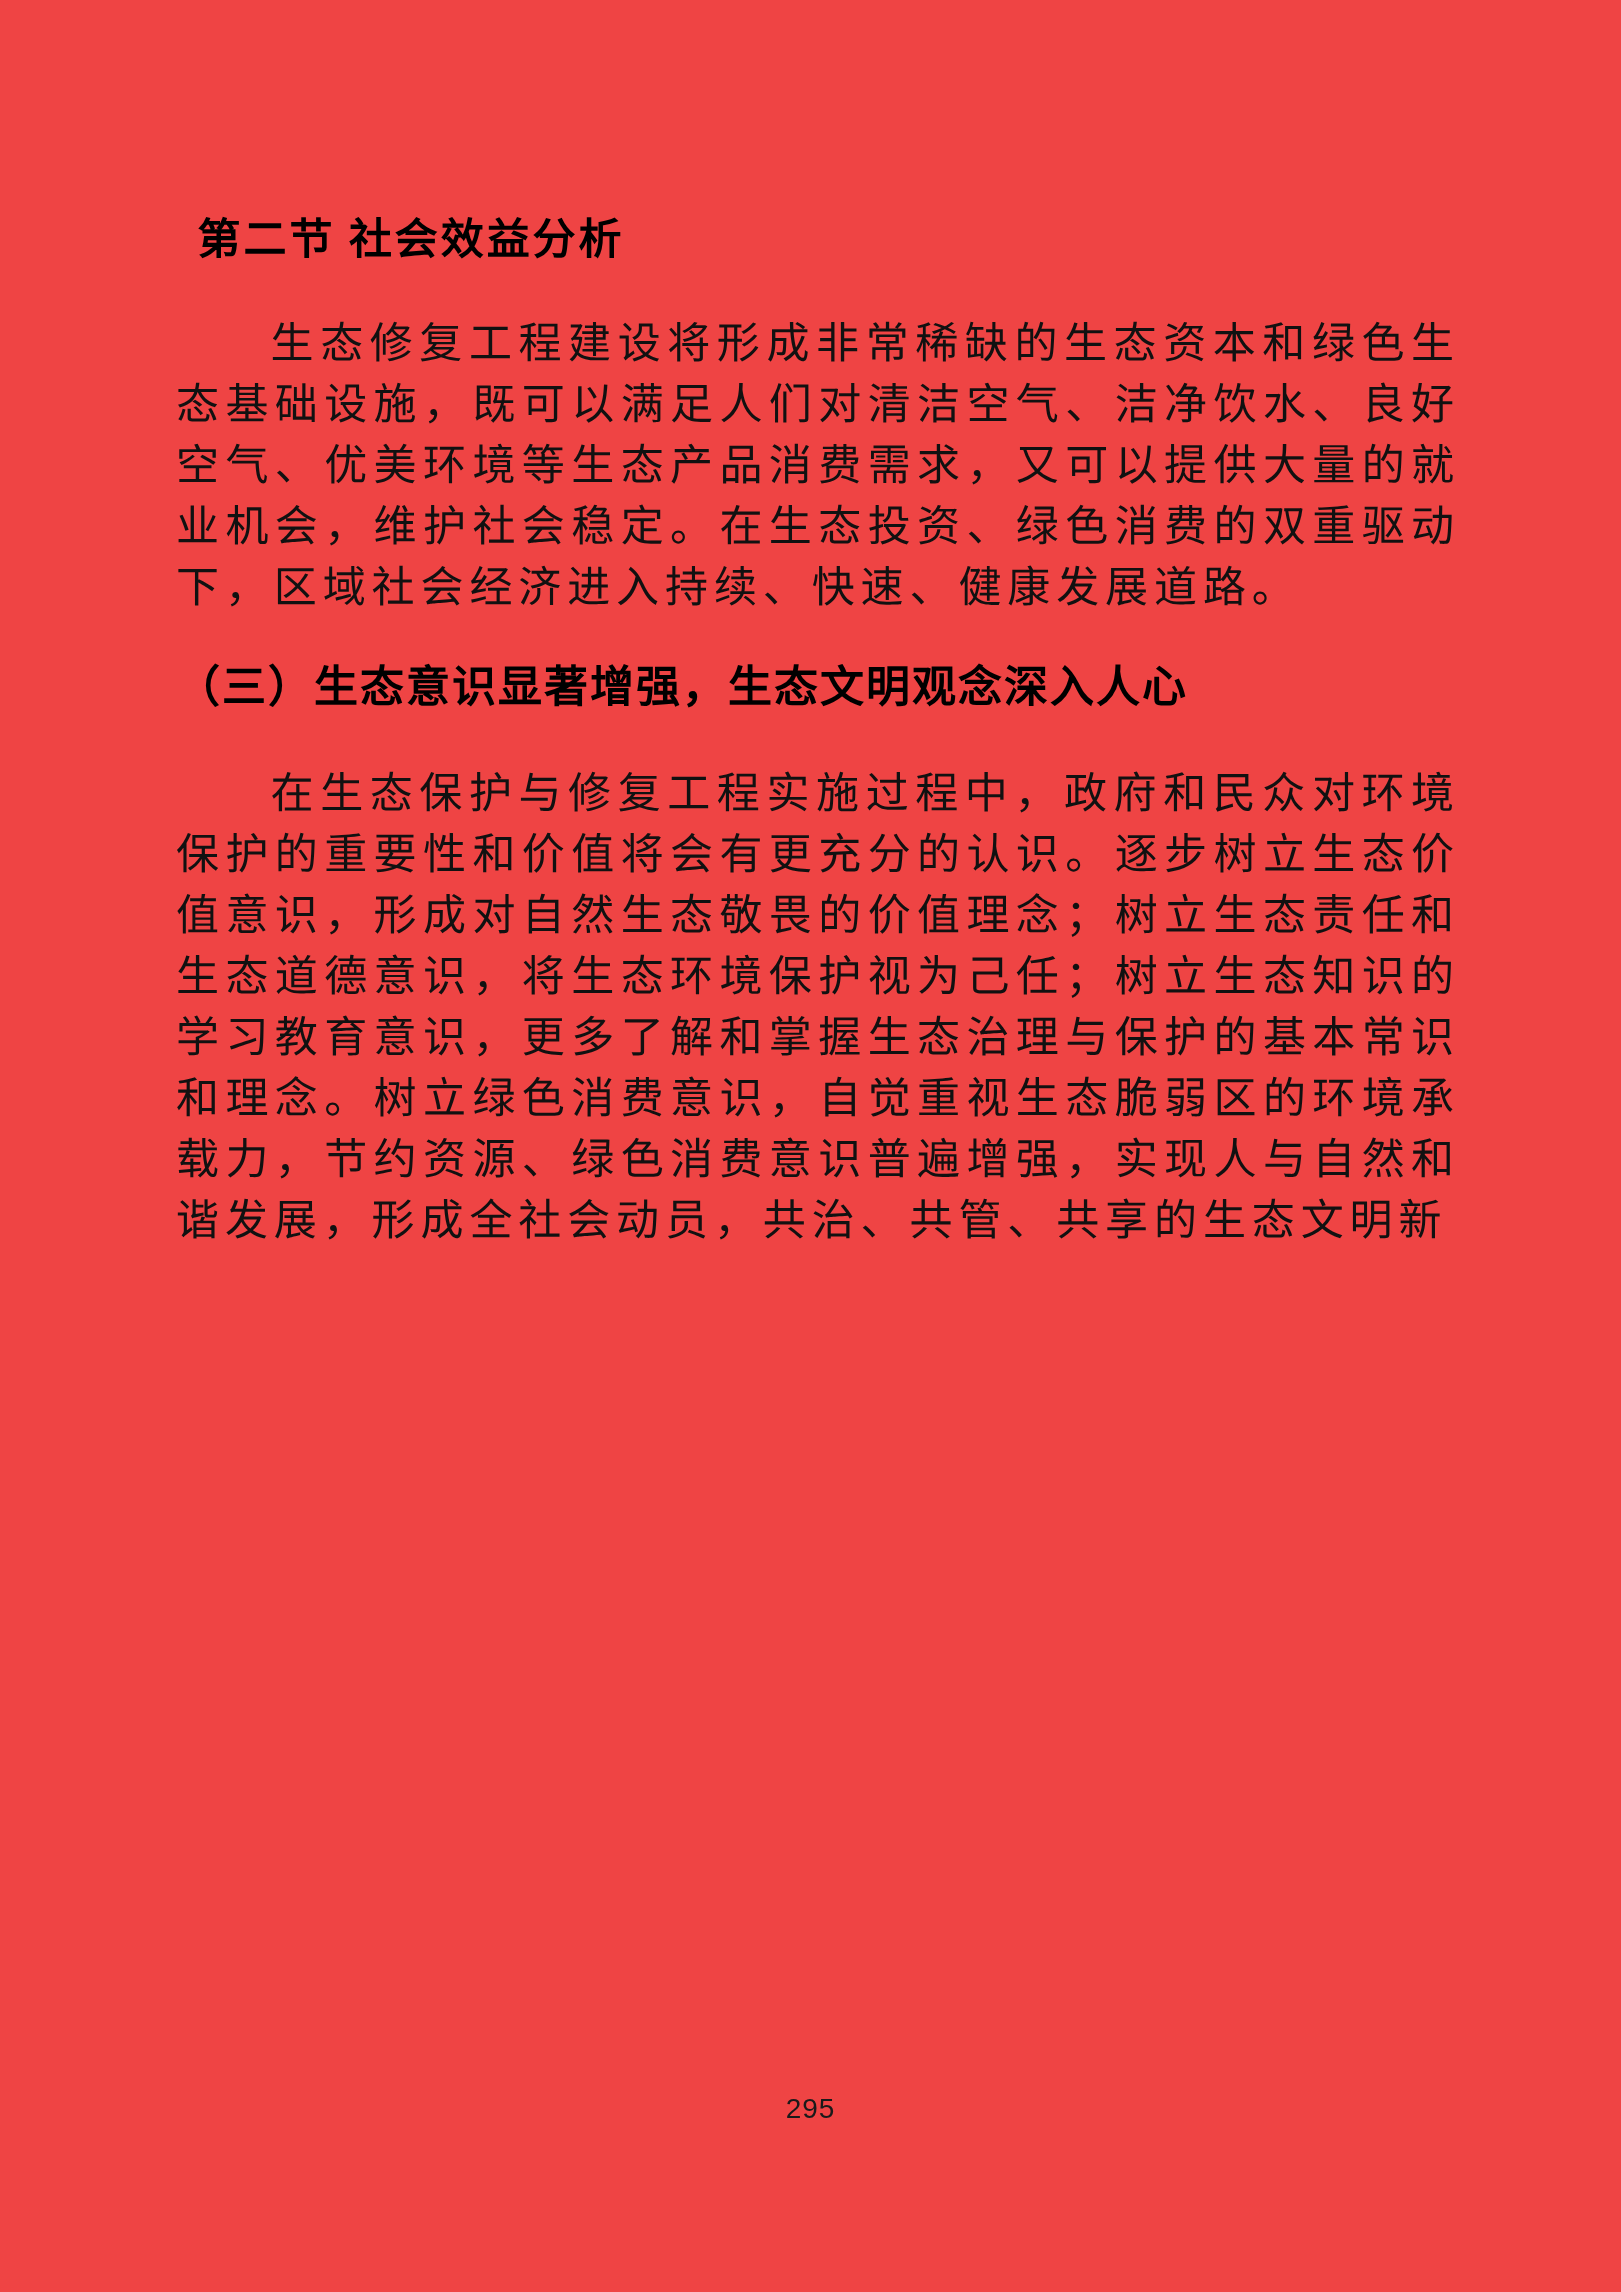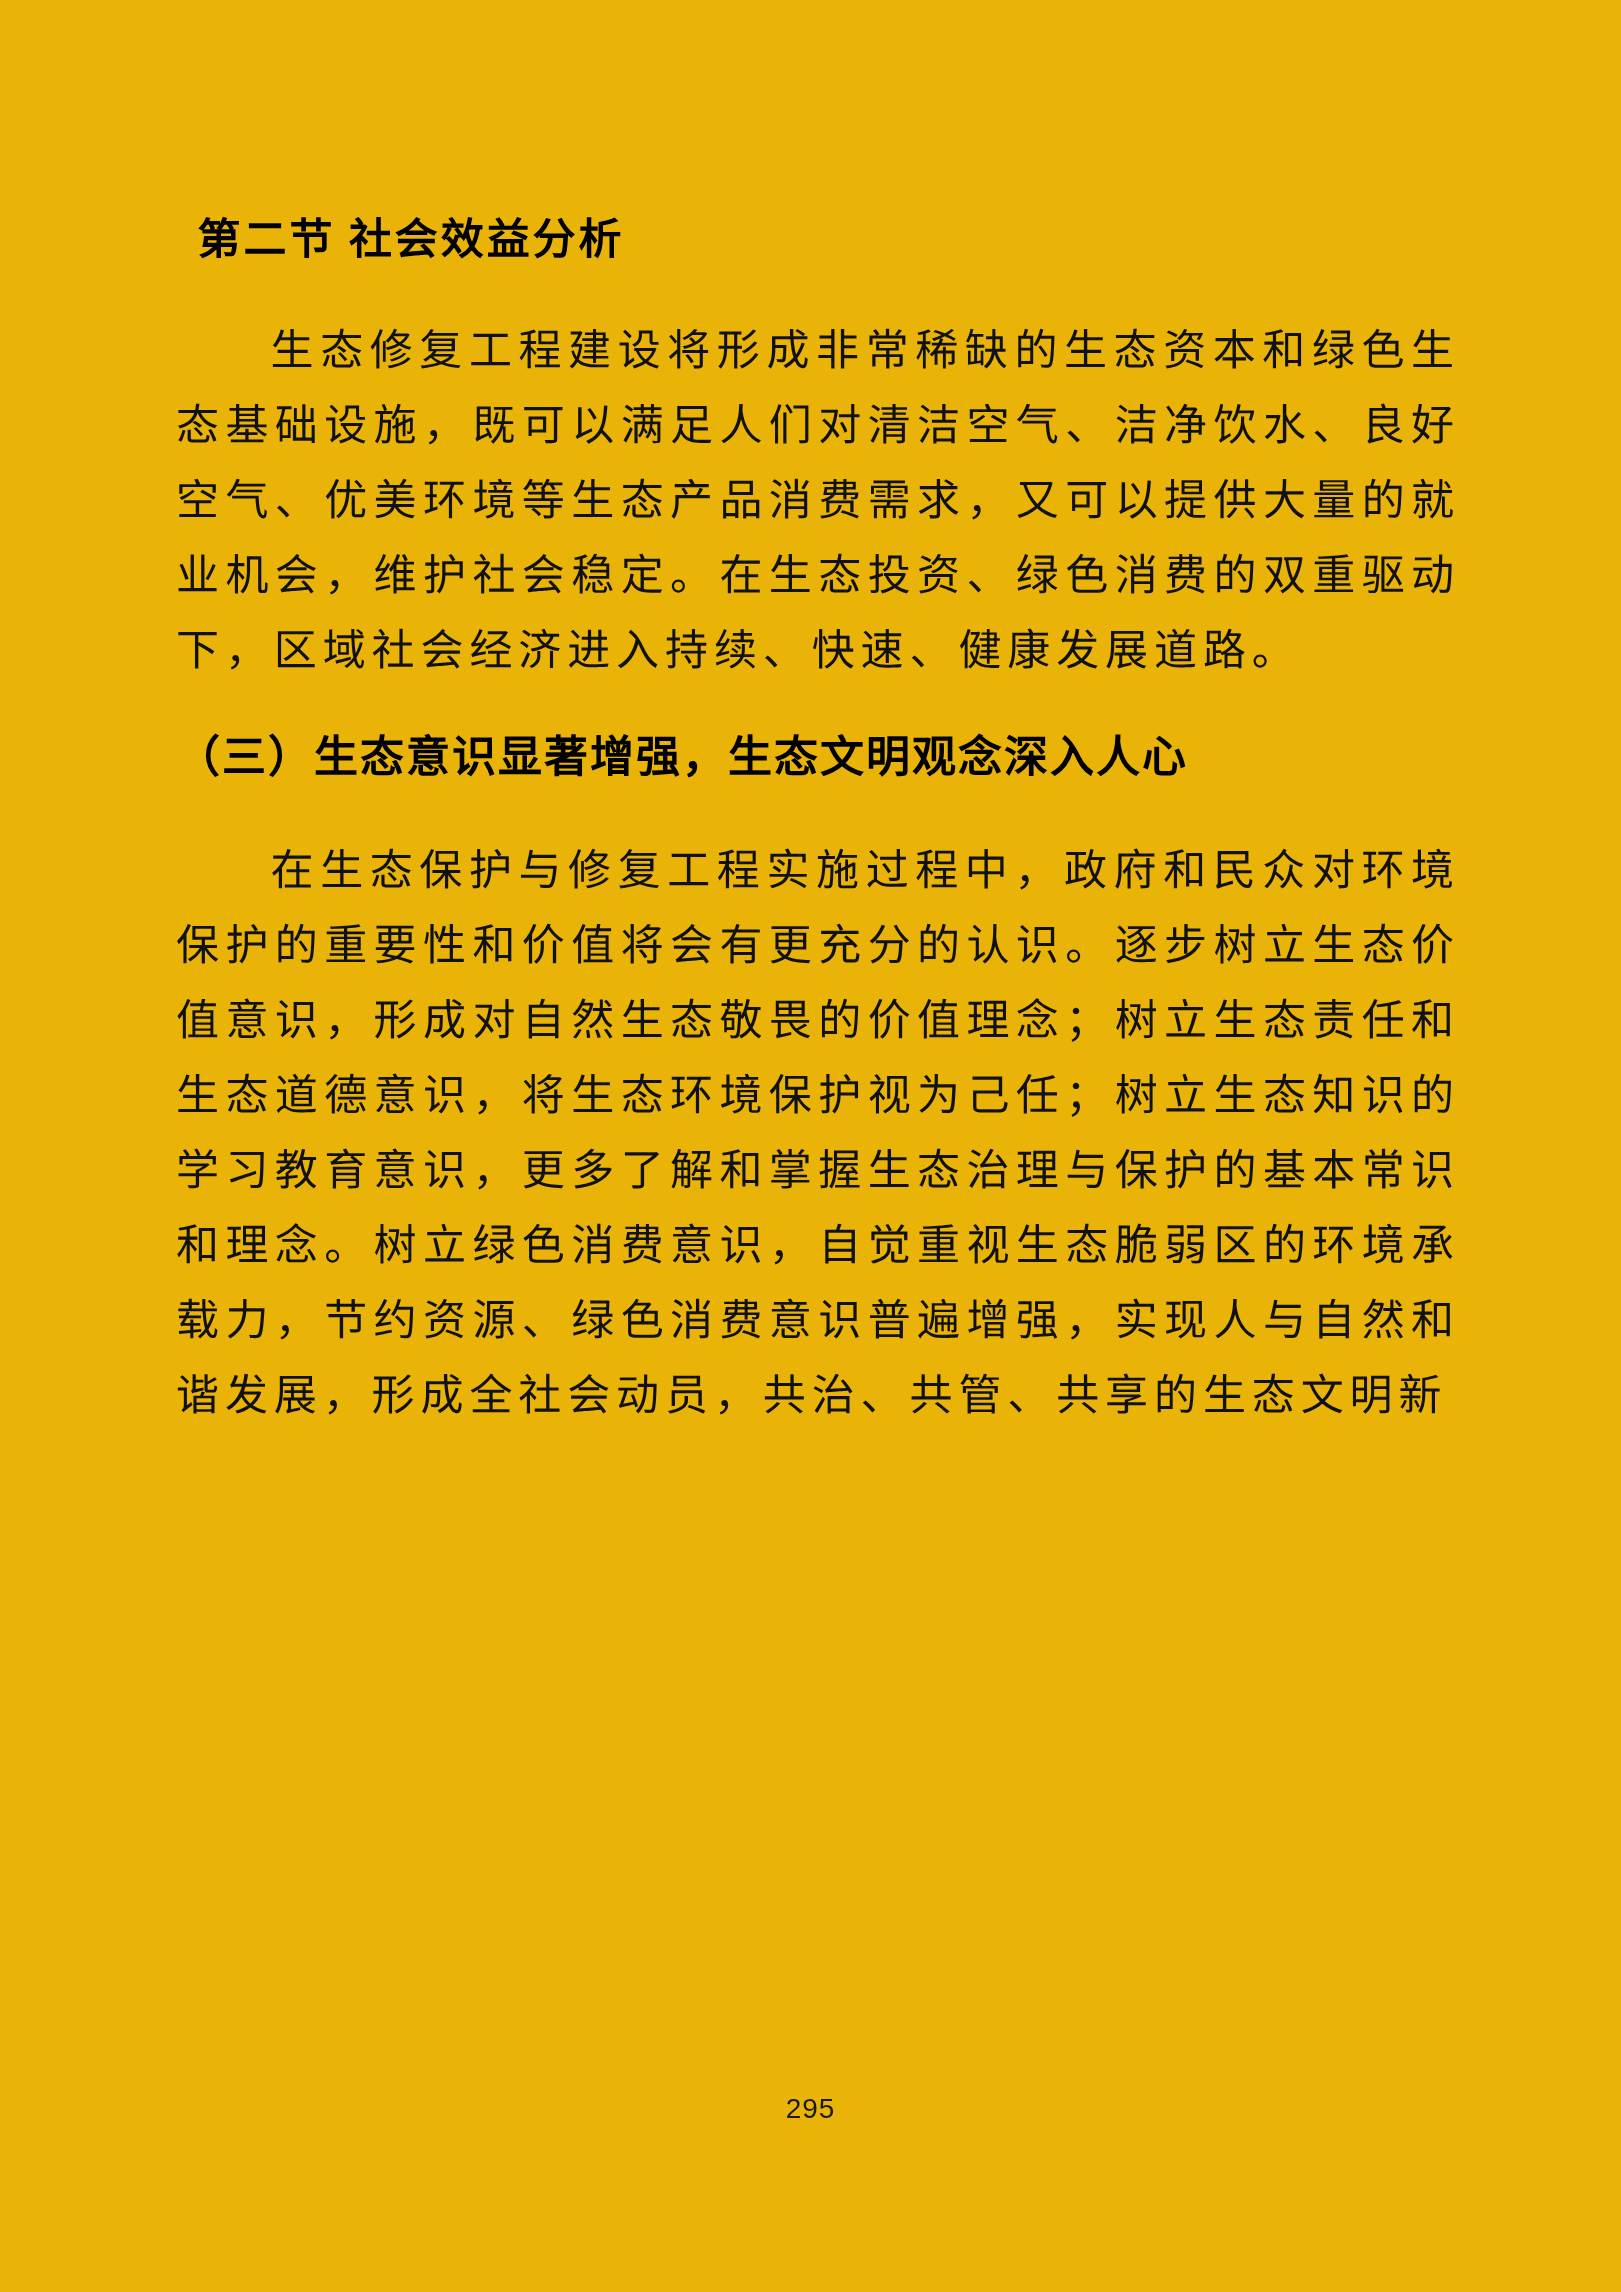--- a/index.html
+++ b/index.html
@@ -4,21 +4,21 @@
 <style>
   html, body {
     margin: 0;
     padding: 0;
     background: #ffffff;
   }
   .page {
     position: relative;
     width: 1621px;
     height: 2293px;
-    background: #eab308;
+    background: #ef4444;
     color: #141414;
     font-family: "Liberation Serif", "DejaVu Serif", serif;
     overflow: hidden;
   }
   .content {
     padding: 0 161px 0 176px;
   }
   .doc-title {
     margin: 214px 0 0 21.6px;
     font-size: 43px;
@@ -34,21 +34,21 @@
     font-weight: 700;
     letter-spacing: 2px;
     color: #000000;
     white-space: nowrap;
   }
   .sec-1 .sub-heading { margin: 67px 0 0 0; }
   .sec-2 .sub-heading { margin: 51px 0 0 0; }
   .sec-3 .sub-heading { margin: 43px 0 0 0; }
   .body-para {
     font-size: 43px;
-    line-height: 75px;
+    line-height: 61px;
     letter-spacing: 5.9px;
     text-align: justify;
     text-justify: inter-character;
     text-indent: 2.2em;
     color: #111111;
     margin: 0;
   }
   .sec-1 .body-para { margin-top: 48px; }
   .sec-2 .body-para { margin-top: 53px; }
   .sec-3 .body-para { margin-top: 49px; }

